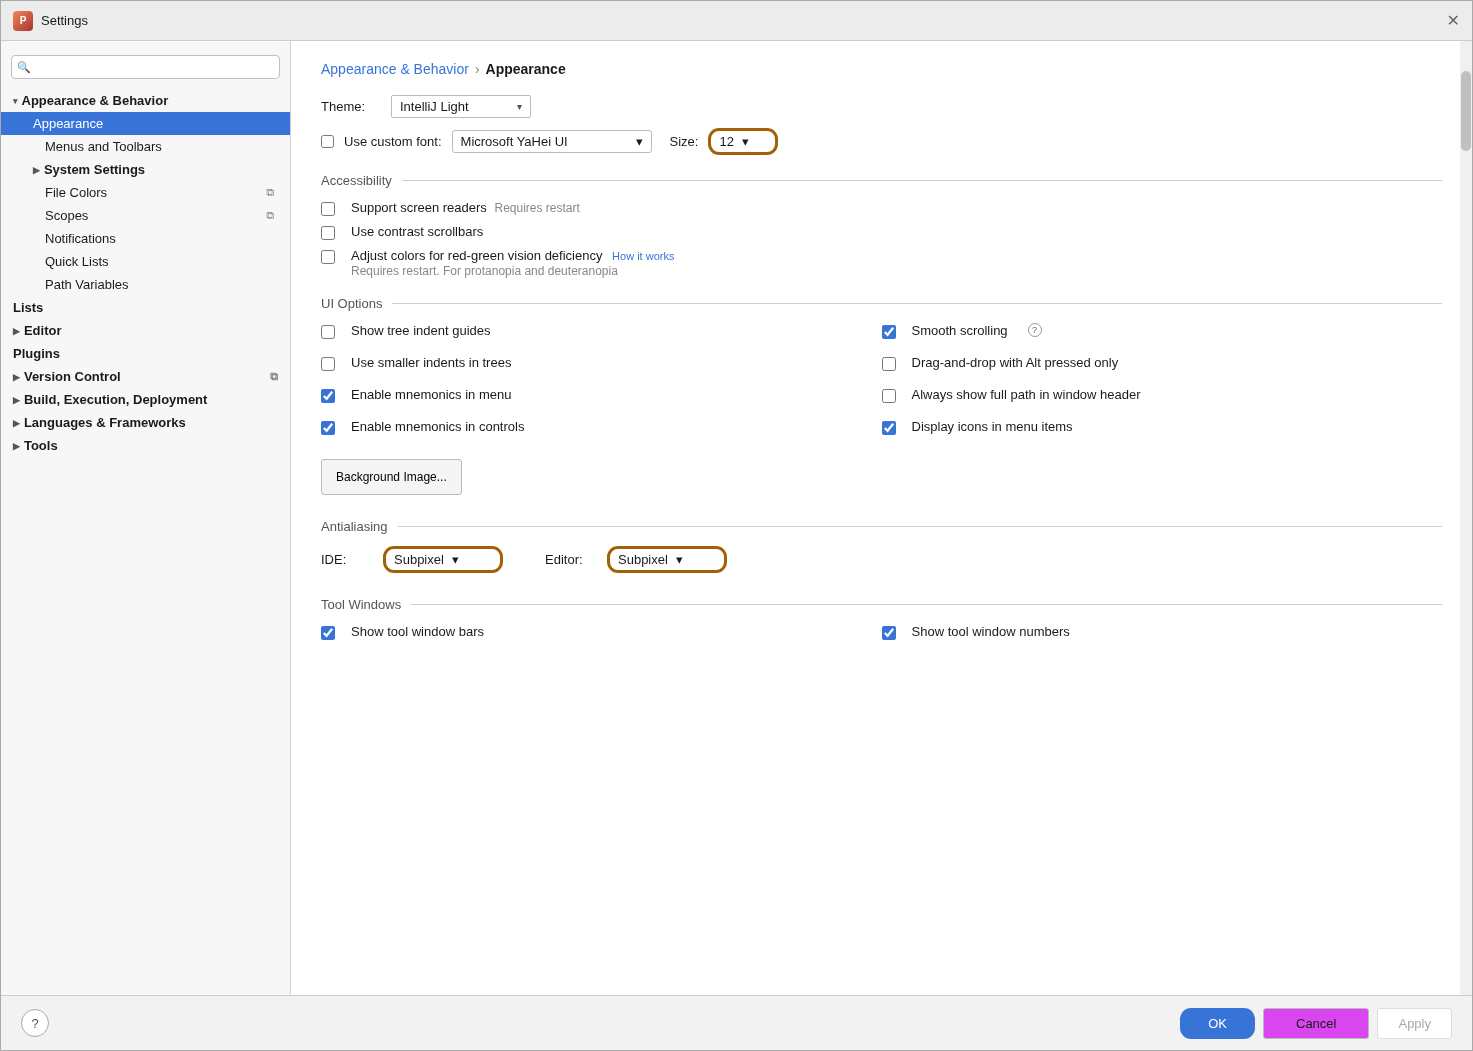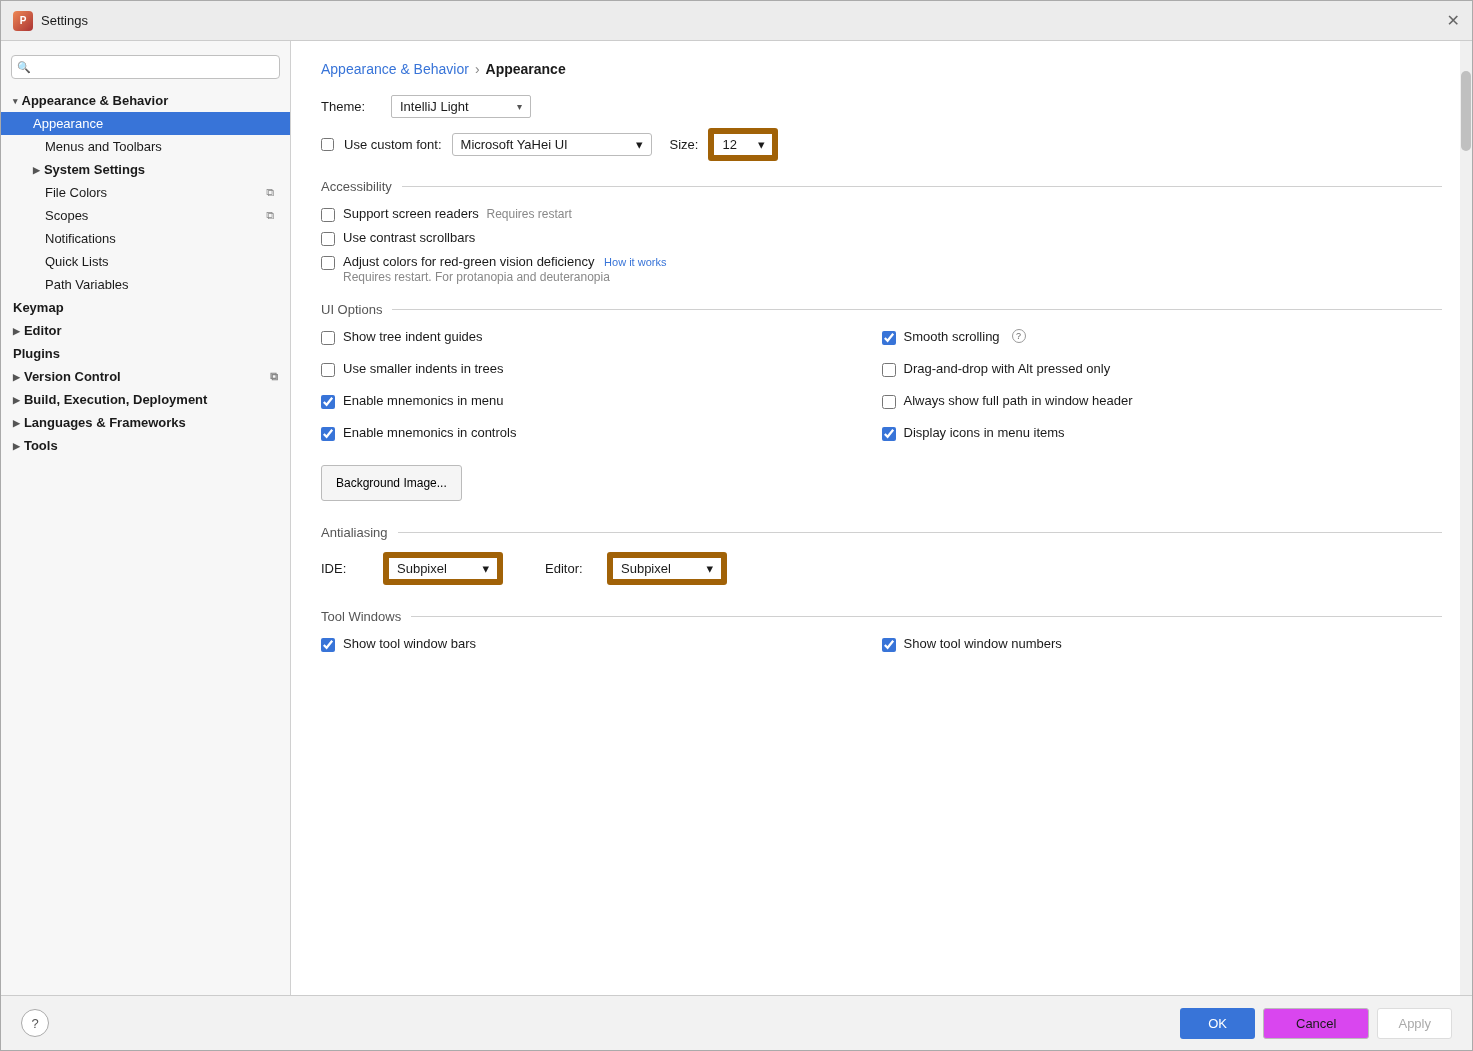--- a/index.html
+++ b/index.html
@@ -35,47 +35,47 @@
     .breadcrumb { display: flex; align-items: center; gap: 6px; font-size: 14px; margin-bottom: 18px; }
     .breadcrumb-current { font-weight: bold; }
 
     .setting-row { display: flex; align-items: center; gap: 10px; margin-bottom: 10px; }
     .setting-label { font-size: 13px; min-width: 60px; }
 
     .theme-select { display: flex; align-items: center; border: 1px solid #bbb; border-radius: 2px; background: white; padding: 3px 8px; font-size: 13px; cursor: pointer; min-width: 140px; justify-content: space-between; gap: 19px; }
     .theme-select .chevron-down { font-size: 10px; color: #555; }
 
     .font-select { display: flex; align-items: center; border: 1px solid #bbb; border-radius: 3px; background: white; padding: 3px 8px; font-size: 13px; cursor: pointer; min-width: 200px; justify-content: space-between; gap: 8px; }
-    .size-select { display: flex; align-items: center; border: 6px solid #a16207; border-radius: 3px; background: white; padding: 3px 8px; font-size: 13px; cursor: pointer; min-width: 70px; justify-content: space-between; gap: 8px; }
+    .size-select { display: flex; align-items: center; border: 3px solid #a16207; border-radius: 11px; background: white; padding: 3px 8px; font-size: 13px; cursor: pointer; min-width: 70px; gap: 8px; }
 
     .section-header { display: flex; align-items: center; gap: 10px; margin: 18px 0 12px; font-size: 13px; color: #555; }
     .section-line { flex: 1; height: 1px; background: #d0d0d0; }
     .section-title { white-space: nowrap; font-size: 13px; }
 
-    .checkbox-row { display: flex; align-items: flex-start; gap: 8px; margin-bottom: 8px; }
+    .checkbox-row { display: flex; align-items: flex-start; gap: 16px; margin-bottom: 8px; }
     .checkbox-row input[type="checkbox"] { margin-top: 2px; cursor: pointer; width: 14px; height: 14px; }
     .muted-label { color: #888; font-size: 12px; margin-left: 4px; }
     .link-label { color: #3874d8; font-size: 11px; cursor: pointer; margin-left: 6px; }
     .sub-label { color: #888; font-size: 12px; padding-left: 22px; margin-top: 1px; display: block; }
 
     .two-col-options { display: grid; grid-template-columns: 1fr 1fr; gap: 0; margin-bottom: 10px; }
     .col-options { display: flex; flex-direction: column; gap: 8px; }
 
     .bg-button { padding: 10px 14px; border: 1px solid #bbb; border-radius: 3px; background: #f5f5f5; font-size: 12px; cursor: pointer; margin-top: 6px; }
 
     .help-icon { display: inline-flex; align-items: center; justify-content: center; width: 14px; height: 14px; border: 1px solid #999; border-radius: 50%; font-size: 9px; color: #666; cursor: pointer; margin-left: 4px; vertical-align: middle; }
 
     .antialiasing-row { display: flex; align-items: center; gap: 12px; margin-bottom: 12px; }
     .antialiasing-label { font-size: 13px; min-width: 50px; }
 
     
     .bottom-bar { height: 55px; background: #f2f2f2; border-top: 1px solid #ccc; display: flex; align-items: center; justify-content: space-between; padding: 0 20px; }
     .help-btn { width: 28px; height: 28px; border-radius: 50%; border: 1px solid #aaa; background: white; font-size: 13px; color: #555; cursor: pointer; display: flex; align-items: center; justify-content: center; }
     .action-buttons { display: flex; gap: 8px; }
-    .btn-ok { padding: 7px 28px; background: #3874d8; color: white; border: none; border-radius: 3px; font-size: 13px; cursor: pointer; font-weight: 500; }
+    .btn-ok { padding: 7px 28px; background: #3874d8; color: white; border: none; border-radius: 11px; font-size: 13px; cursor: pointer; font-weight: 500; }
     .btn-cancel { padding: 7px 32px; background: #d946ef; color: #1a1a1a; border: 1px solid #bbb; border-radius: 3px; font-size: 13px; cursor: pointer; }
     .btn-apply { padding: 7px 20px; background: white; color: #aaa; border: 1px solid #ddd; border-radius: 3px; font-size: 13px; cursor: default; }
 
     
     .sidebar::-webkit-scrollbar, .content-area::-webkit-scrollbar { width: 8px; }
     .sidebar::-webkit-scrollbar-thumb, .content-area::-webkit-scrollbar-thumb { background: #c0c0c0; border-radius: 4px; }
 
     .scrollbar-track { position: absolute; right: 0; top: 40px; bottom: 55px; width: 12px; background: #f0f0f0; }
     .scrollbar-thumb { position: absolute; top: 30px; width: 10px; left: 1px; height: 80px; background: #c0c0c0; border-radius: 5px; }
   </style>
@@ -134,21 +134,21 @@
 
       <div class="sidebar-item sidebar-child2">
         <span>Quick Lists</span>
       </div>
 
       <div class="sidebar-item sidebar-child2">
         <span>Path Variables</span>
       </div>
 
       <div class="sidebar-group-header">
-        <span>Keymap</span>
+        <span>Lists</span>
       </div>
 
       <div class="sidebar-group-header">
         <span class="chevron">▶</span>
         <span>Editor</span>
       </div>
 
       <div class="sidebar-group-header">
         <span>Plugins</span>
       </div>

